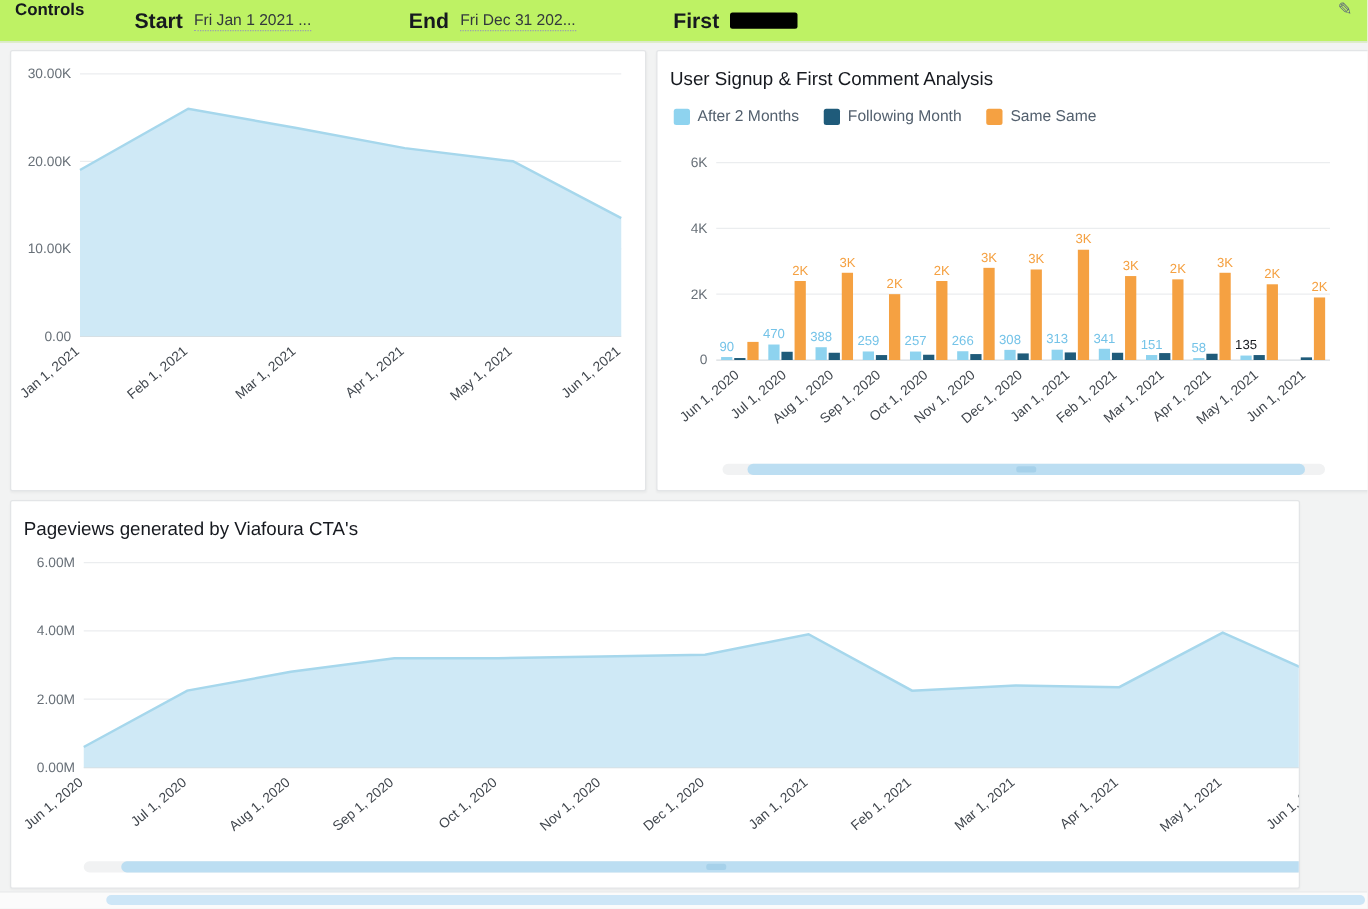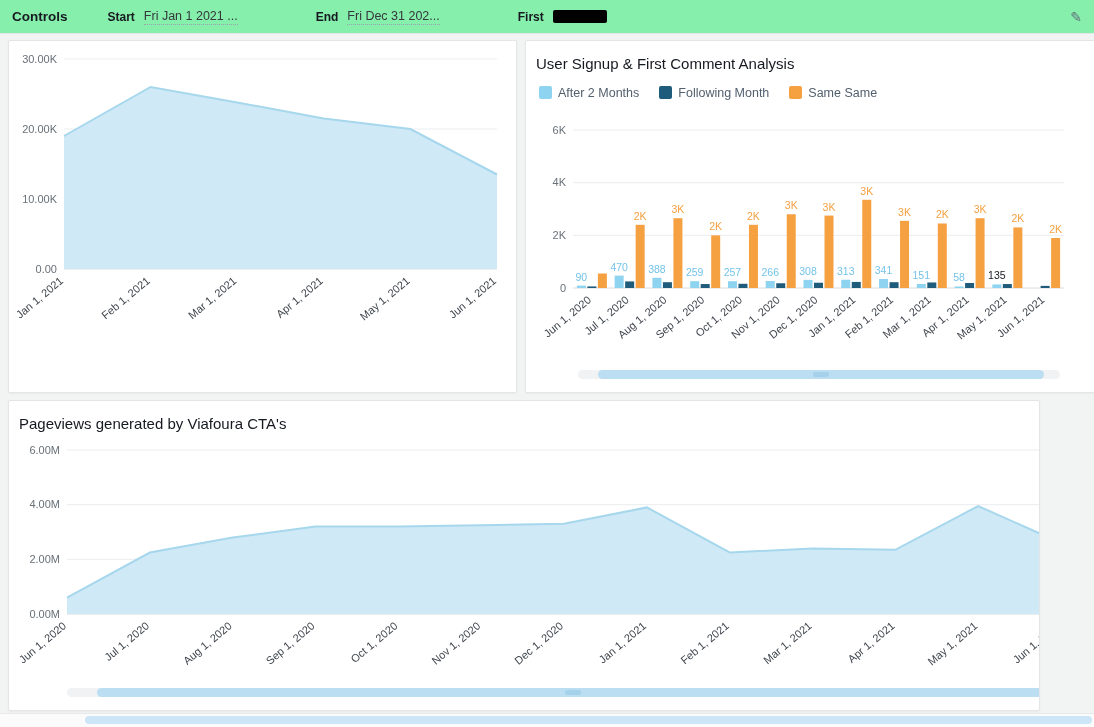--- a/index.html
+++ b/index.html
@@ -7,42 +7,42 @@
   body {
     position: relative;
     overflow: hidden;
     background: #f2f3f3;
     font-family: "Liberation Sans", sans-serif;
     color: #16191f;
   }
   
   .controls-bar {
     position: absolute; top:0; left:0; right:0; height:34px;
-    background:#86efac; border-bottom:1px solid #e4e7e9;
-    display:flex; align-items:center; padding:0 12px;
+    background:#bef264; border-bottom:1px solid #e4e7e9;
+    display:flex; padding:0 12px;
   }
   .controls-title { font-size:13.5px; font-weight:700; margin-right:40px; }
   .control { display:flex; align-items:center; margin-right:78px; }
-  .control-label { font-size:12px; font-weight:700; margin-right:9px; }
+  .control-label { font-size:17px; font-weight:700; margin-right:9px; }
   .control-value { font-size:12.5px; color:#33383d; border-bottom:1px dotted #9aa2ab; padding-bottom:1px; white-space:nowrap; }
   .client-redacted { width:54px; height:13px; background:#000; border-radius:2px; }
   .pencil { margin-left:auto; color:#5f6b7a; font-size:14px; line-height:1; cursor:pointer; }
   
   .panel {
     position:absolute; background:#fff;
     border:1px solid #e3e5e7; border-radius:2px;
     box-shadow:0 1px 2px rgba(0,0,0,0.04);
     overflow:hidden;
   }
   .panel-registrations { left:8px;  top:40px;  width:509px;  height:353px; }
   .panel-signup        { left:525px; top:40px; width:658px;  height:353px; }
   .panel-pageviews     { left:8px;  top:400px; width:1032px; height:311px; }
   .panel h2 { margin:14px 0 0 10px; font-size:15px; font-weight:500; color:#16191f; }
   .legend { display:flex; align-items:center; gap:20px; margin:14px 0 0 13px; }
-  .legend-item { display:flex; align-items:flex-start; gap:6px; cursor:pointer; }
+  .legend-item { display:flex; align-items:center; gap:6px; cursor:pointer; }
   .legend-swatch { width:13px; height:13px; border-radius:2px; display:inline-block; }
   .legend-label { font-size:12.5px; color:#53606e; }
   .chart-holder { display:block; }
   .ph1 .chart-holder { margin:6px 0 0 5px; }
   .ph2 .chart-holder { margin:6px 0 0 5px; }
   .ph3 .chart-holder { margin:4px 0 0 6px; }
   svg text.tick { font-family:"Liberation Sans",sans-serif; font-size:11px; fill:#687078; }
   svg text.xlab { font-family:"Liberation Sans",sans-serif; font-size:11px; fill:#40464d; }
   svg text.dlab { font-family:"Liberation Sans",sans-serif; font-size:10.5px; }
   

